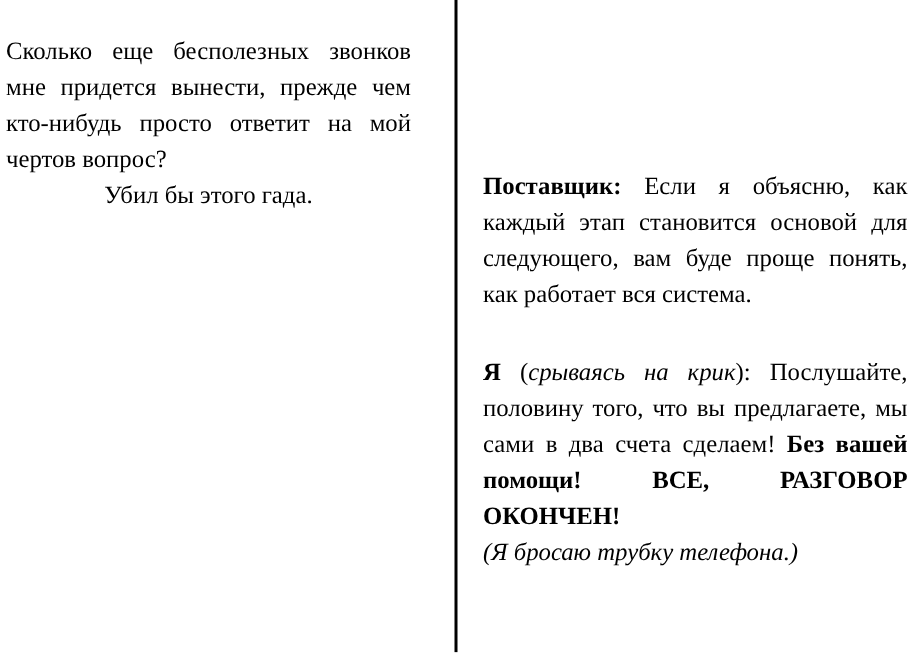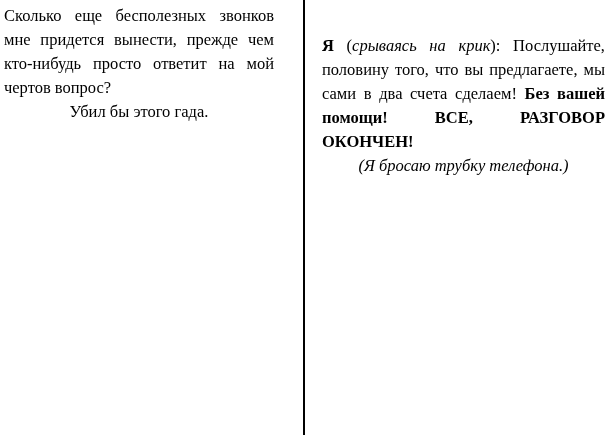--- a/index.html
+++ b/index.html
@@ -16,21 +16,21 @@
     font-family: "Liberation Serif", "DejaVu Serif", serif;
     color: #000000;
   }
   .col-left {
     position: absolute;
     left: 0px;
     top: 0px;
     width: 282px;
     height: 435px;
     box-sizing: border-box;
-    padding: 2px 8px 0 4px;
+    padding: 20px 8px 0 4px;
   }
   .divider {
     position: absolute;
     left: 303px;
     top: 0px;
     width: 2px;
     height: 435px;
     background: #000000;
   }
   .col-right {
@@ -66,34 +66,35 @@
     font-weight: bold;
   }
   .stage {
     font-style: italic;
   }
   .shout {
     font-weight: bold;
   }
   .last-line {
     display: block;
-    text-align: center;
+    text-align: left;
     font-style: italic;
   }
 </style>
 </head>
 <body>
 
 <div class="page">
 
   <div class="col-left">
     <p class="left-para-1">Сколько еще бесполезных звонков мне придется вынести, прежде чем кто-нибудь просто ответит на мой чертов вопрос?</p>
     <p class="left-para-2">Убил бы этого гада.</p>
   </div>
 
   <div class="divider"></div>
 
   <div class="col-right">
+    <p class="right-para-1"><span class="speaker">Поставщик:</span><span> Если я объясню, как каждый этап становится основой для следующего, вам буде проще понять, как работает вся система.</span></p>
 
     <p class="right-para-2"><span class="speaker">Я</span><span> (</span><span class="stage">срываясь на крик</span><span>): </span><span>Послушайте, половину того, что вы предлагаете, мы сами в два счета сделаем! </span><span class="shout">Без вашей помощи! ВСЕ, РАЗГОВОР ОКОНЧЕН!</span><span class="stage last-line">(Я бросаю трубку телефона.)</span></p>
   </div>
 
 </div>
 
 </body></html>

